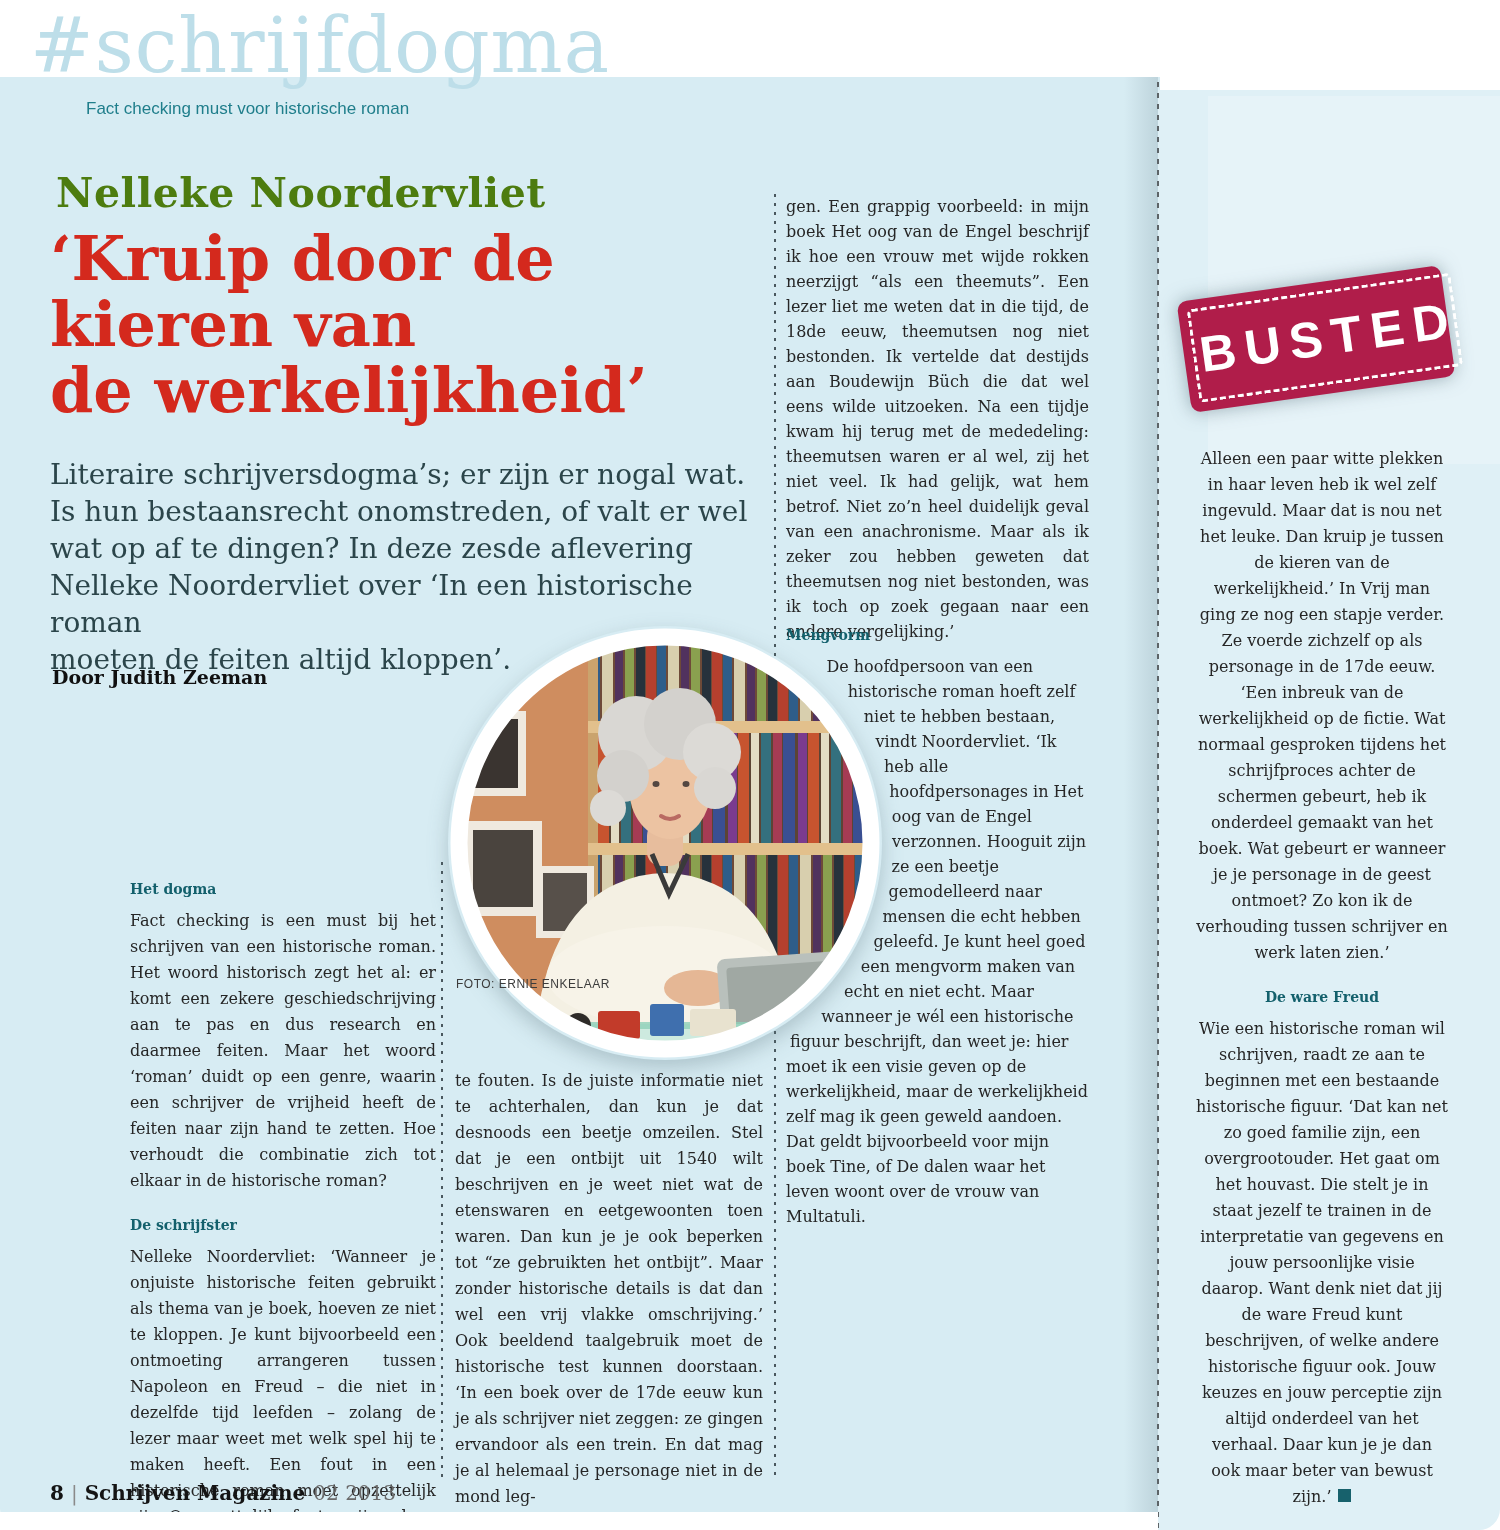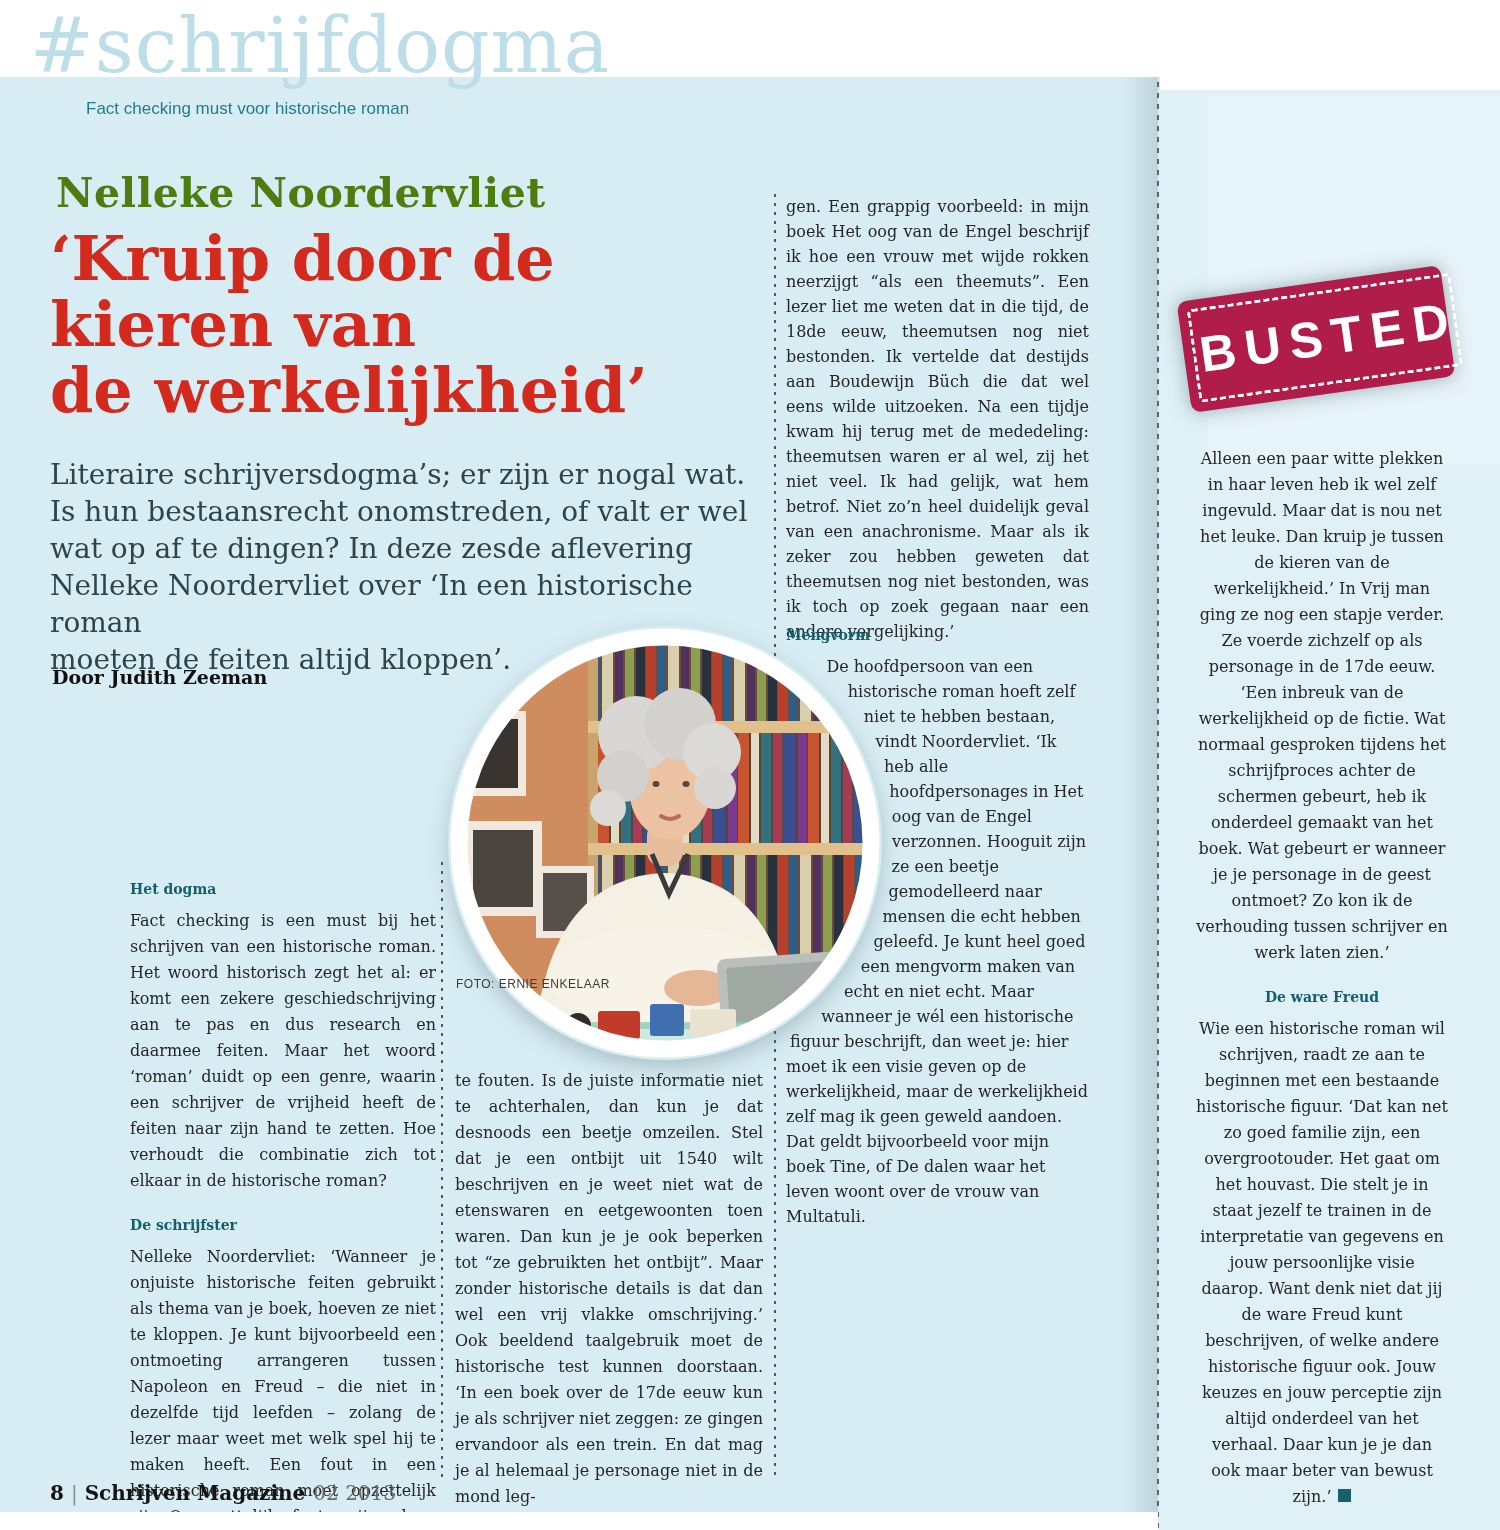--- a/index.html
+++ b/index.html
@@ -1,17 +1,17 @@
 <!DOCTYPE html>
 <html lang="nl"><head>
 <meta charset="utf-8">
 <style>
   html,body{margin:0;padding:0;background:#ffffff;}
   #page{position:relative;width:1500px;height:1530px;overflow:hidden;background:#ffffff;
-        font-family:"DejaVu Serif", serif;}
+        font-family:"DejaVu Serif", serif;border-radius:21px;}
   .abs{position:absolute;}
 
   
   .main-blue{left:0;top:77px;width:1160px;height:1435px;background:#d7ecf3;}
   .right-blue{left:1158px;top:90px;width:342px;height:1440px;background:#dff0f6;}
   .gutter-shade{left:1124px;top:77px;width:34px;height:1453px;
       background:linear-gradient(to right, rgba(255,255,255,0) 0%, rgba(130,155,165,.30) 100%);}
   .gutter-line{left:1157px;top:82px;width:2px;height:1448px;
       background:repeating-linear-gradient(to bottom,#5d6468 0 5px,transparent 5px 11px);}
   .ghost-page{left:1208px;top:96px;width:292px;height:368px;background:rgba(255,255,255,.22);}

